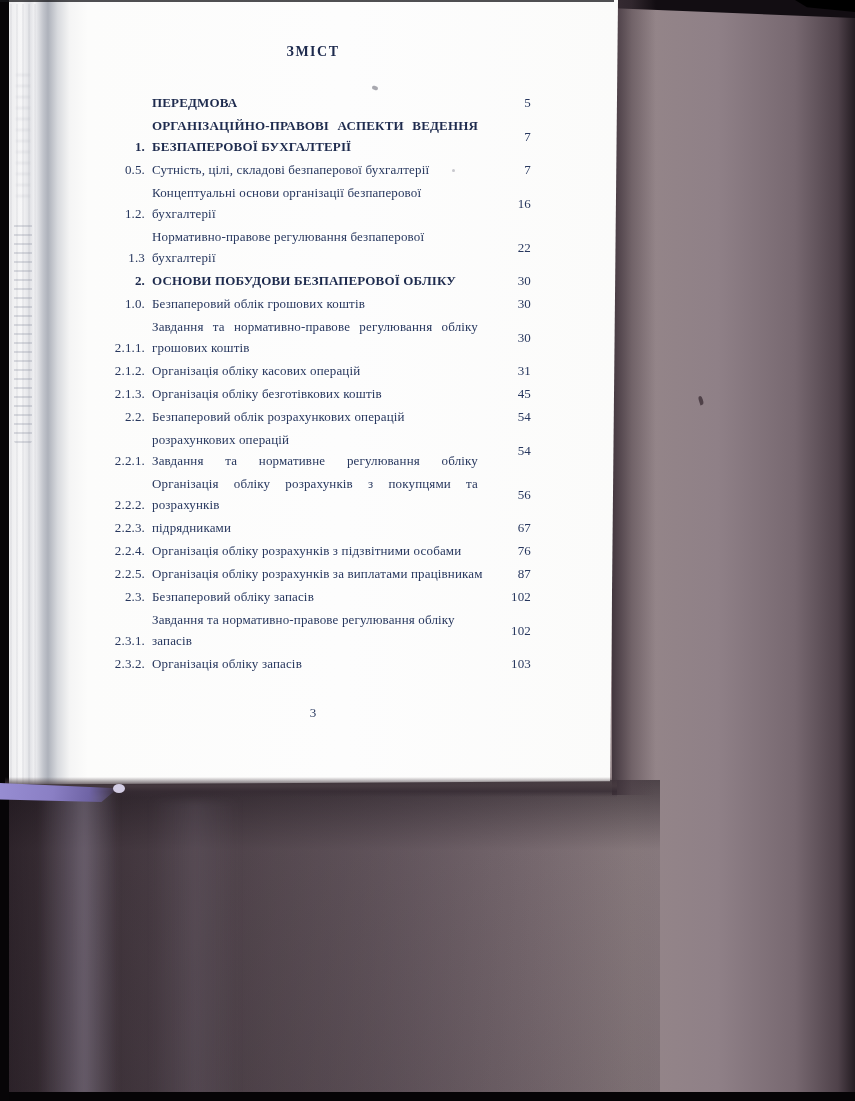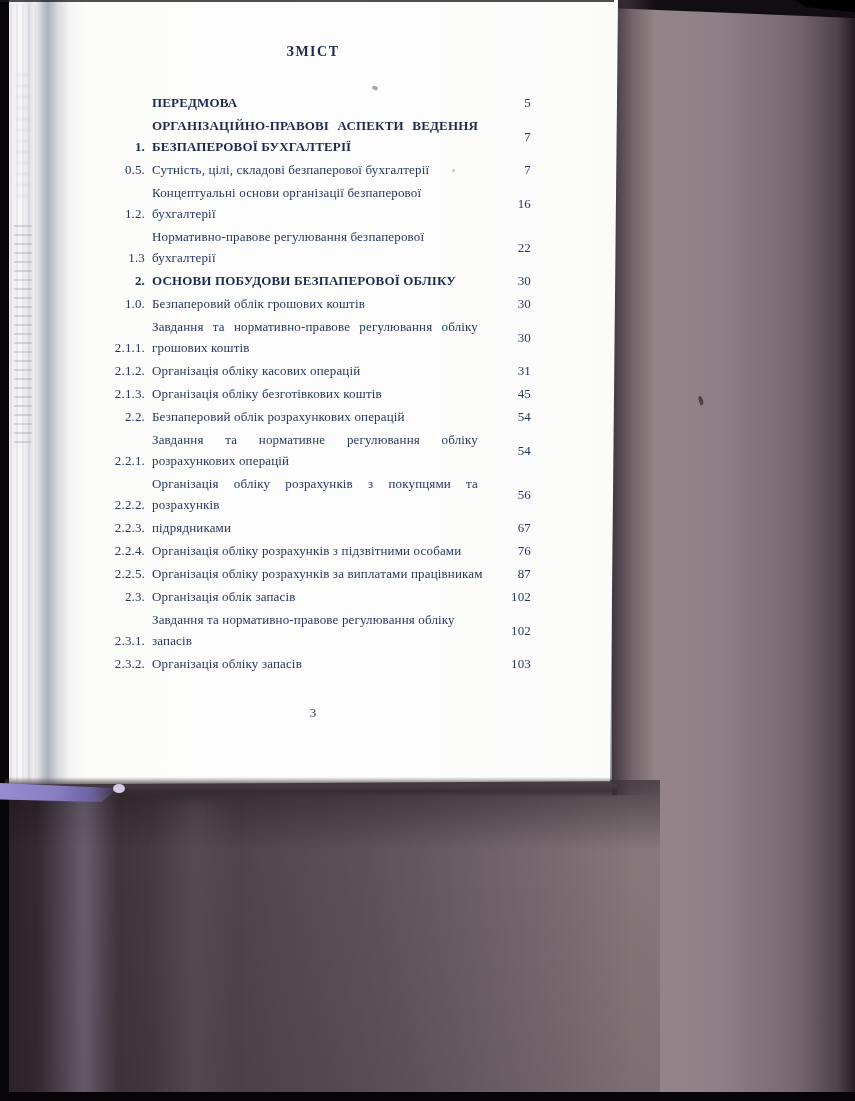--- a/index.html
+++ b/index.html
@@ -179,22 +179,22 @@
         <div class="toc-row">
       <div class="col-num">2.2.</div>
       <div class="col-title">
             <div class="toc-line">Безпаперовий облік розрахункових операцій</div>
           </div>
       <div class="col-page">54</div>
     </div>
         <div class="toc-row">
       <div class="col-num">2.2.1.</div>
       <div class="col-title">
+            <div class="toc-line">розрахункових операцій</div>
             <div class="toc-line justified">Завдання та нормативне регулювання обліку</div>
-            <div class="toc-line">розрахункових операцій</div>
           </div>
       <div class="col-page">54</div>
     </div>
         <div class="toc-row">
       <div class="col-num">2.2.2.</div>
       <div class="col-title">
             <div class="toc-line justified">Організація обліку розрахунків з покупцями та</div>
             <div class="toc-line">розрахунків</div>
           </div>
       <div class="col-page">56</div>
@@ -216,21 +216,21 @@
         <div class="toc-row">
       <div class="col-num">2.2.5.</div>
       <div class="col-title">
             <div class="toc-line">Організація обліку розрахунків за виплатами працівникам</div>
           </div>
       <div class="col-page">87</div>
     </div>
         <div class="toc-row">
       <div class="col-num">2.3.</div>
       <div class="col-title">
-            <div class="toc-line">Організація облік запасів</div>
+            <div class="toc-line">Безпаперовий обліку запасів</div>
           </div>
       <div class="col-page">102</div>
     </div>
         <div class="toc-row">
       <div class="col-num">2.3.1.</div>
       <div class="col-title">
             <div class="toc-line">Завдання та нормативно-правове регулювання обліку</div>
             <div class="toc-line">запасів</div>
           </div>
       <div class="col-page">102</div>

